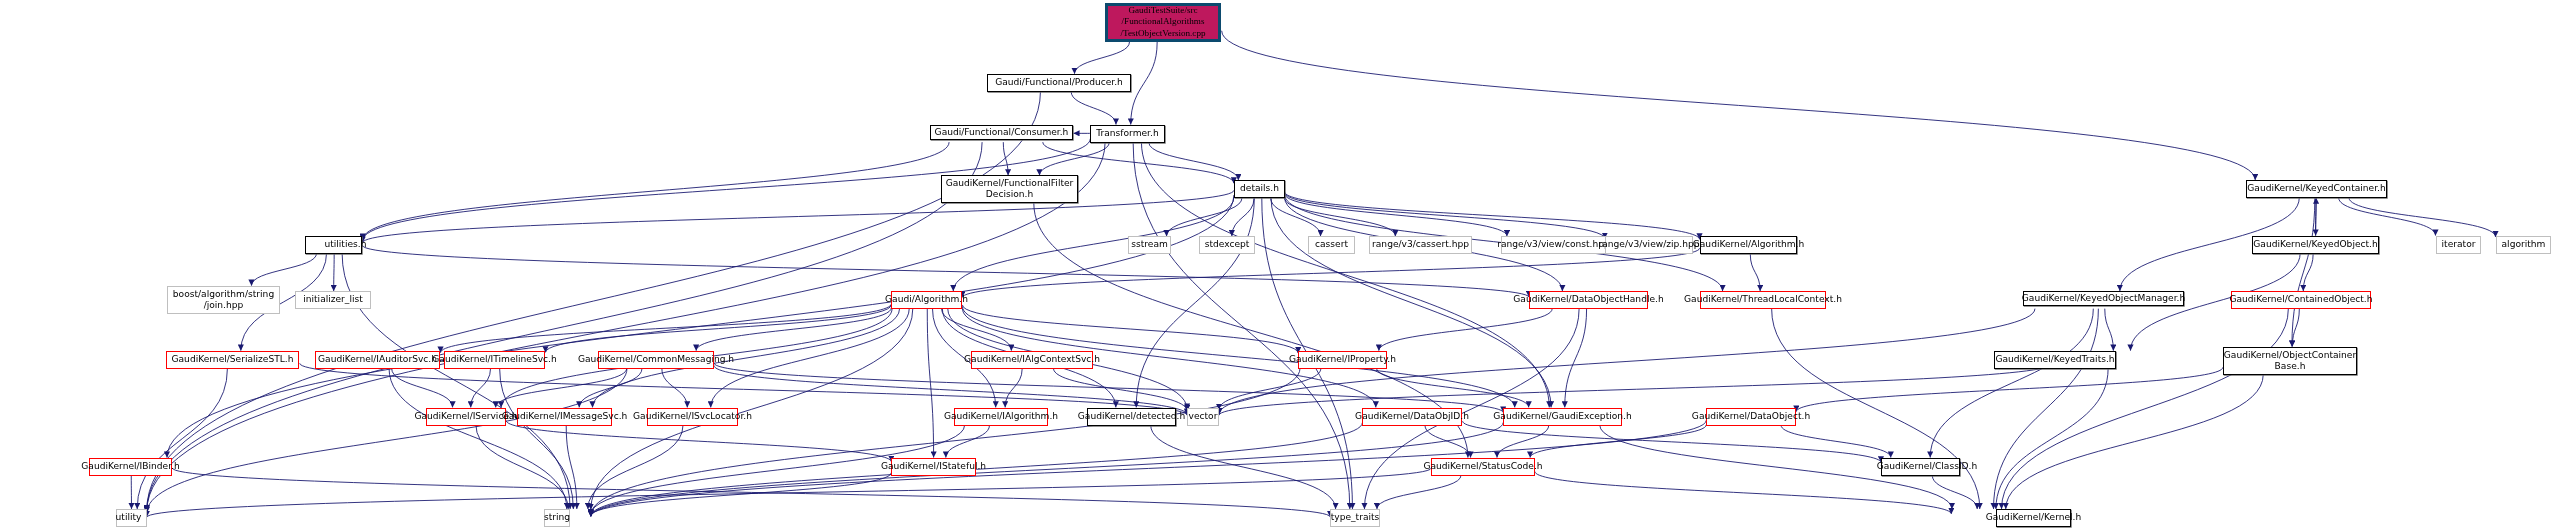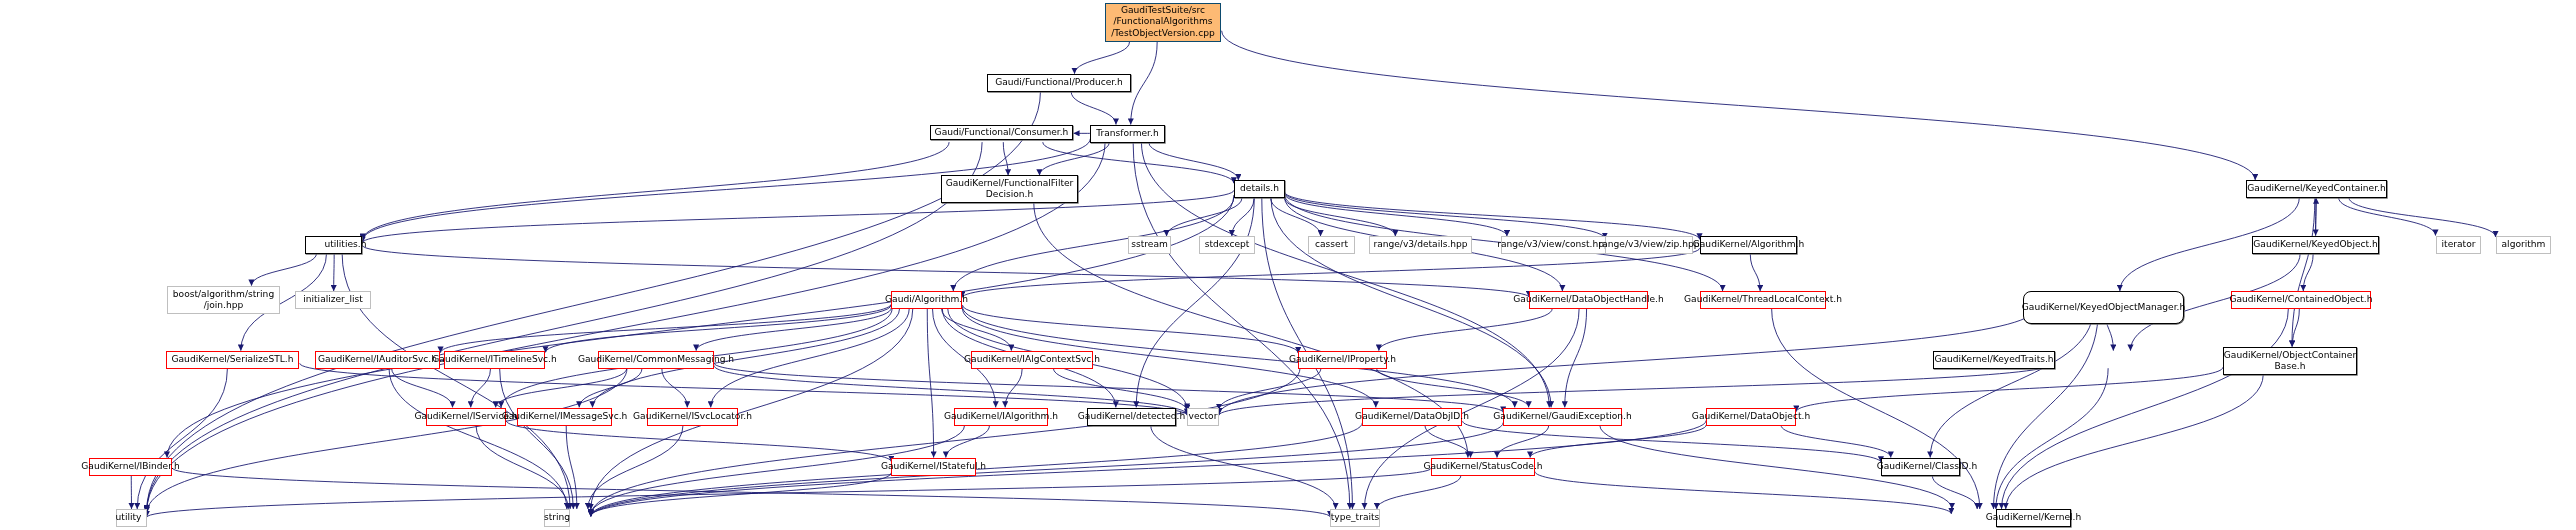--- a/index.html
+++ b/index.html
@@ -7,21 +7,21 @@
          font-family: "DejaVu Sans", sans-serif; }
   #graph { position: absolute; left: 0; top: 0; width: 2576px; height: 530px; }
   #edges { position: absolute; left: 0; top: 0; }
   .node { position: absolute; box-sizing: border-box; background: #ffffff;
           font-size: 9.1px; color: #000; text-align: center; line-height: 11.5px;
           display: flex; align-items: center; justify-content: center;
           white-space: pre-line; padding: 0 4.1px; }
   .node.black { border: 1px solid #000; box-shadow: 0.7px 0.7px 0 #666; }
   .node.red   { border: 1px solid #ff0000; }
   .node.grey  { border: 1px solid #bfbfbf; }
-  .node.root  { border: 1px solid #0c4a6e; background: #fdba74; }
+  .node.root  { border: 3px solid #0c4a6e; background: #be185d; font-family: Liberation Serif, serif; }
 </style>
 </head>
 <body>
 
 <div id="graph">
   <svg id="edges" width="2576" height="530" viewBox="0 0 3804 783">
       <defs>
         <marker id="arrow" viewBox="0 0 10 10" refX="10" refY="5" markerWidth="7" markerHeight="7" orient="auto">
           <path d="M0,0 L10,5 L0,10 z" fill="#191970"></path>
         </marker>
@@ -152,34 +152,34 @@
     <div class="node black" style="left: 941px; top: 175px; width: 137px; height: 28px;"><span>GaudiKernel/FunctionalFilter
 Decision.h</span></div>
     <div class="node black" style="left: 1234px; top: 180px; width: 51px; height: 17.6px;"><span>details.h</span></div>
     <div class="node black" style="left: 305px; top: 236px; width: 57px; height: 17.6px; padding-left: 28px;"><span>utilities.h</span></div>
     <div class="node grey" style="left: 167px; top: 286px; width: 113px; height: 28px;"><span>boost/algorithm/string
 /join.hpp</span></div>
     <div class="node grey" style="left: 295px; top: 291px; width: 76px; height: 17.6px;"><span>initializer_list</span></div>
     <div class="node grey" style="left: 1128px; top: 236px; width: 43px; height: 17.6px;"><span>sstream</span></div>
     <div class="node grey" style="left: 1199px; top: 236px; width: 56px; height: 17.6px;"><span>stdexcept</span></div>
     <div class="node grey" style="left: 1308px; top: 236px; width: 47px; height: 17.6px;"><span>cassert</span></div>
-    <div class="node grey" style="left: 1369px; top: 236px; width: 103px; height: 17.6px;"><span>range/v3/details.hpp</span></div>
+    <div class="node grey" style="left: 1369px; top: 236px; width: 103px; height: 17.6px;"><span>range/v3/cassert.hpp</span></div>
     <div class="node grey" style="left: 1501px; top: 236px; width: 105px; height: 17.6px;"><span>range/v3/view/const.hpp</span></div>
     <div class="node grey" style="left: 1605px; top: 236px; width: 88px; height: 17.6px;"><span>range/v3/view/zip.hpp</span></div>
     <div class="node black" style="left: 1700px; top: 236px; width: 97px; height: 17.6px;"><span>GaudiKernel/Algorithm.h</span></div>
     <div class="node red" style="left: 891px; top: 291px; width: 71px; height: 17.6px;"><span>Gaudi/Algorithm.h</span></div>
     <div class="node red" style="left: 1529px; top: 291px; width: 119px; height: 17.6px;"><span>GaudiKernel/DataObjectHandle.h</span></div>
     <div class="node red" style="left: 1700px; top: 291px; width: 126px; height: 17.6px;"><span>GaudiKernel/ThreadLocalContext.h</span></div>
     <div class="node black" style="left: 2246px; top: 180px; width: 141px; height: 17.6px;"><span>GaudiKernel/KeyedContainer.h</span></div>
     <div class="node black" style="left: 2252px; top: 236px; width: 127px; height: 17.6px;"><span>GaudiKernel/KeyedObject.h</span></div>
     <div class="node grey" style="left: 2436px; top: 236px; width: 45px; height: 17.6px;"><span>iterator</span></div>
     <div class="node grey" style="left: 2496px; top: 236px; width: 55px; height: 17.6px;"><span>algorithm</span></div>
-    <div class="node black" style="left: 2023px; top: 291px; width: 161px; height: 33px; border-radius: 8px;"><span>GaudiKernel/KeyedObjectManager.h</span></div>
+    <div class="node black" style="left: 2023px; top: 291px; width: 161px; height: 15px;"><span>GaudiKernel/KeyedObjectManager.h</span></div>
     <div class="node red" style="left: 2231px; top: 291px; width: 140px; height: 17.6px;"><span>GaudiKernel/ContainedObject.h</span></div>
-    <div class="node black" style="left: 1933px; top: 351px; width: 122px; height: 17.6px; align-items: center;"><span>GaudiKernel/KeyedTraits.h</span></div>
+    <div class="node black" style="left: 1994px; top: 351px; width: 122px; height: 17.6px; align-items: center;"><span>GaudiKernel/KeyedTraits.h</span></div>
     <div class="node black" style="left: 2223px; top: 347px; width: 134px; height: 28px;"><span>GaudiKernel/ObjectContainer
 Base.h</span></div>
     <div class="node red" style="left: 166px; top: 351px; width: 133px; height: 17.6px;"><span>GaudiKernel/SerializeSTL.h</span></div>
     <div class="node red" style="left: 315px; top: 351px; width: 125px; height: 17.6px;"><span>GaudiKernel/IAuditorSvc.h</span></div>
     <div class="node red" style="left: 444px; top: 351px; width: 101px; height: 17.6px;"><span>GaudiKernel/ITimelineSvc.h</span></div>
     <div class="node red" style="left: 598px; top: 351px; width: 116px; height: 17.6px;"><span>GaudiKernel/CommonMessaging.h</span></div>
     <div class="node red" style="left: 971px; top: 351px; width: 122px; height: 17.6px;"><span>GaudiKernel/IAlgContextSvc.h</span></div>
     <div class="node red" style="left: 1298px; top: 351px; width: 89px; height: 17.6px;"><span>GaudiKernel/IProperty.h</span></div>
     <div class="node red" style="left: 426px; top: 408px; width: 80px; height: 17.6px;"><span>GaudiKernel/IService.h</span></div>
     <div class="node red" style="left: 517px; top: 408px; width: 95px; height: 17.6px; text-align: right;"><span>GaudiKernel/IMessageSvc.h</span></div>

